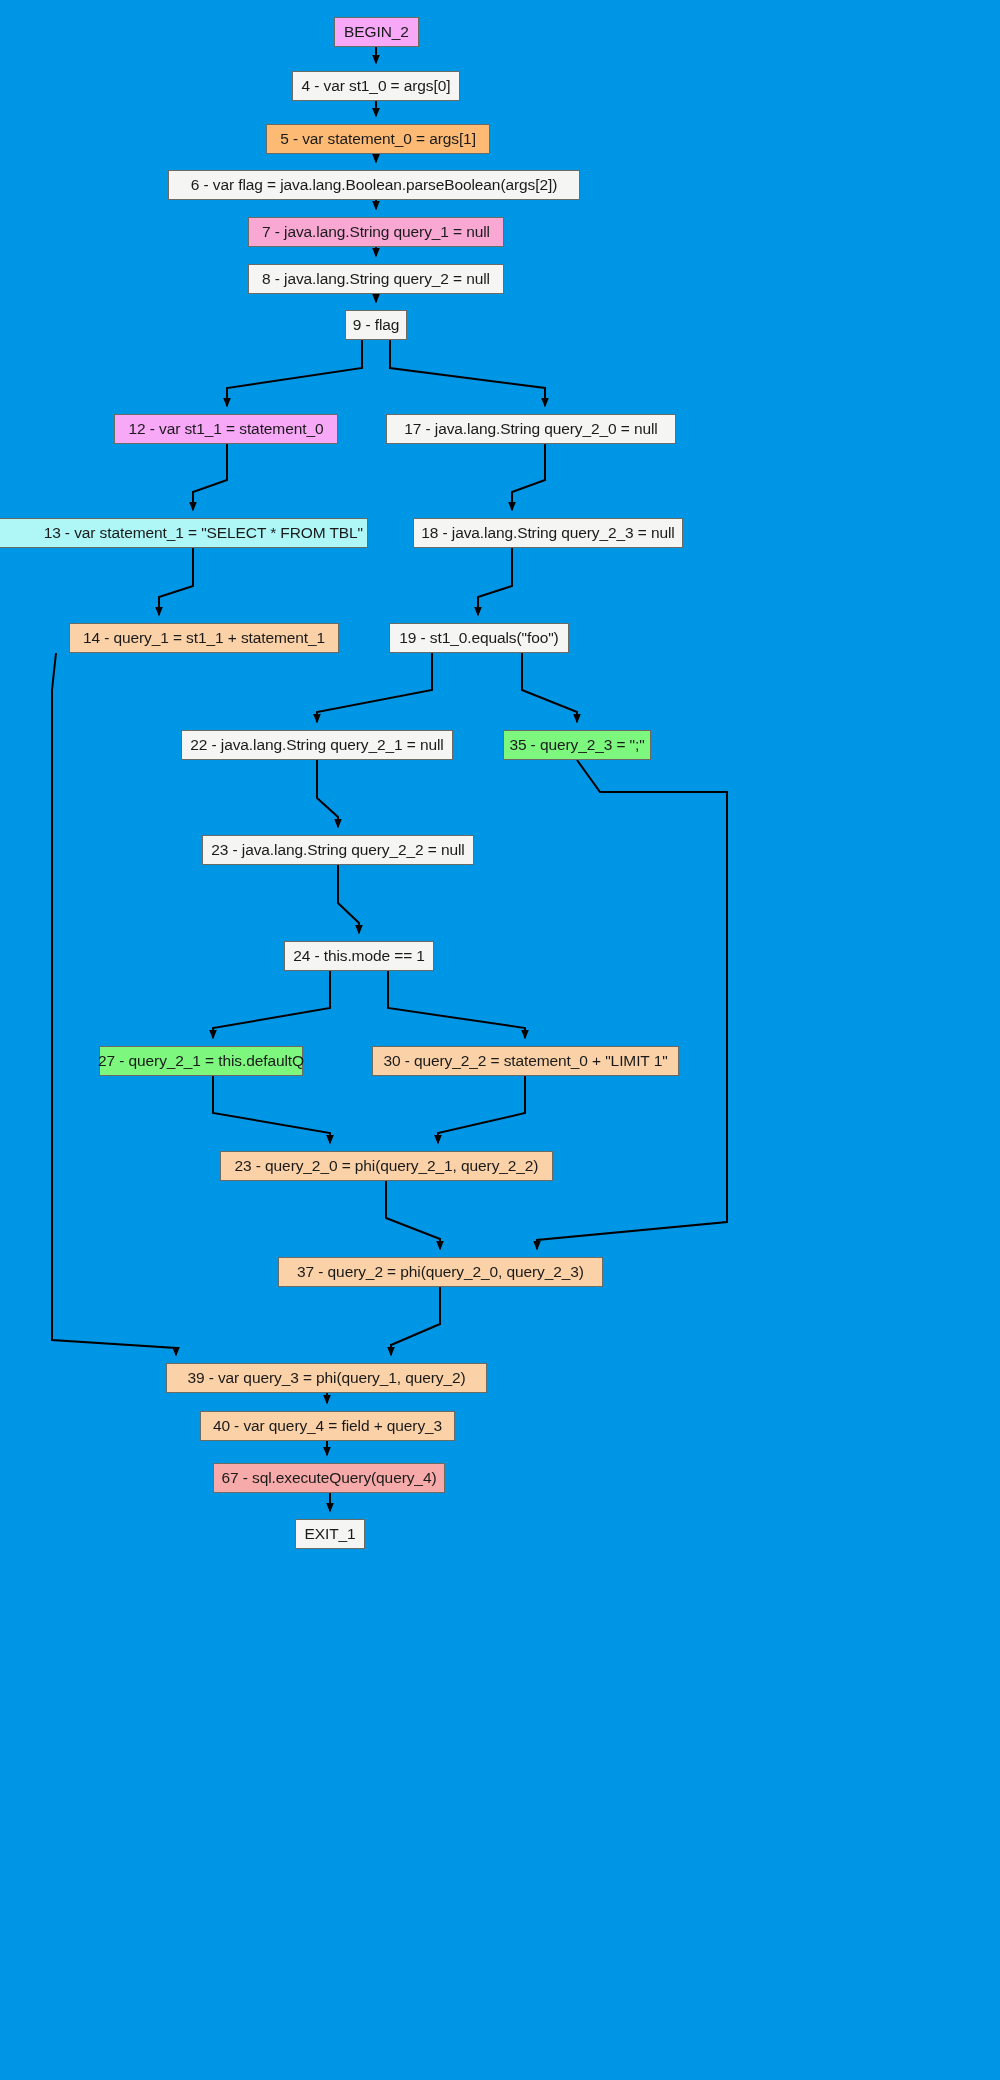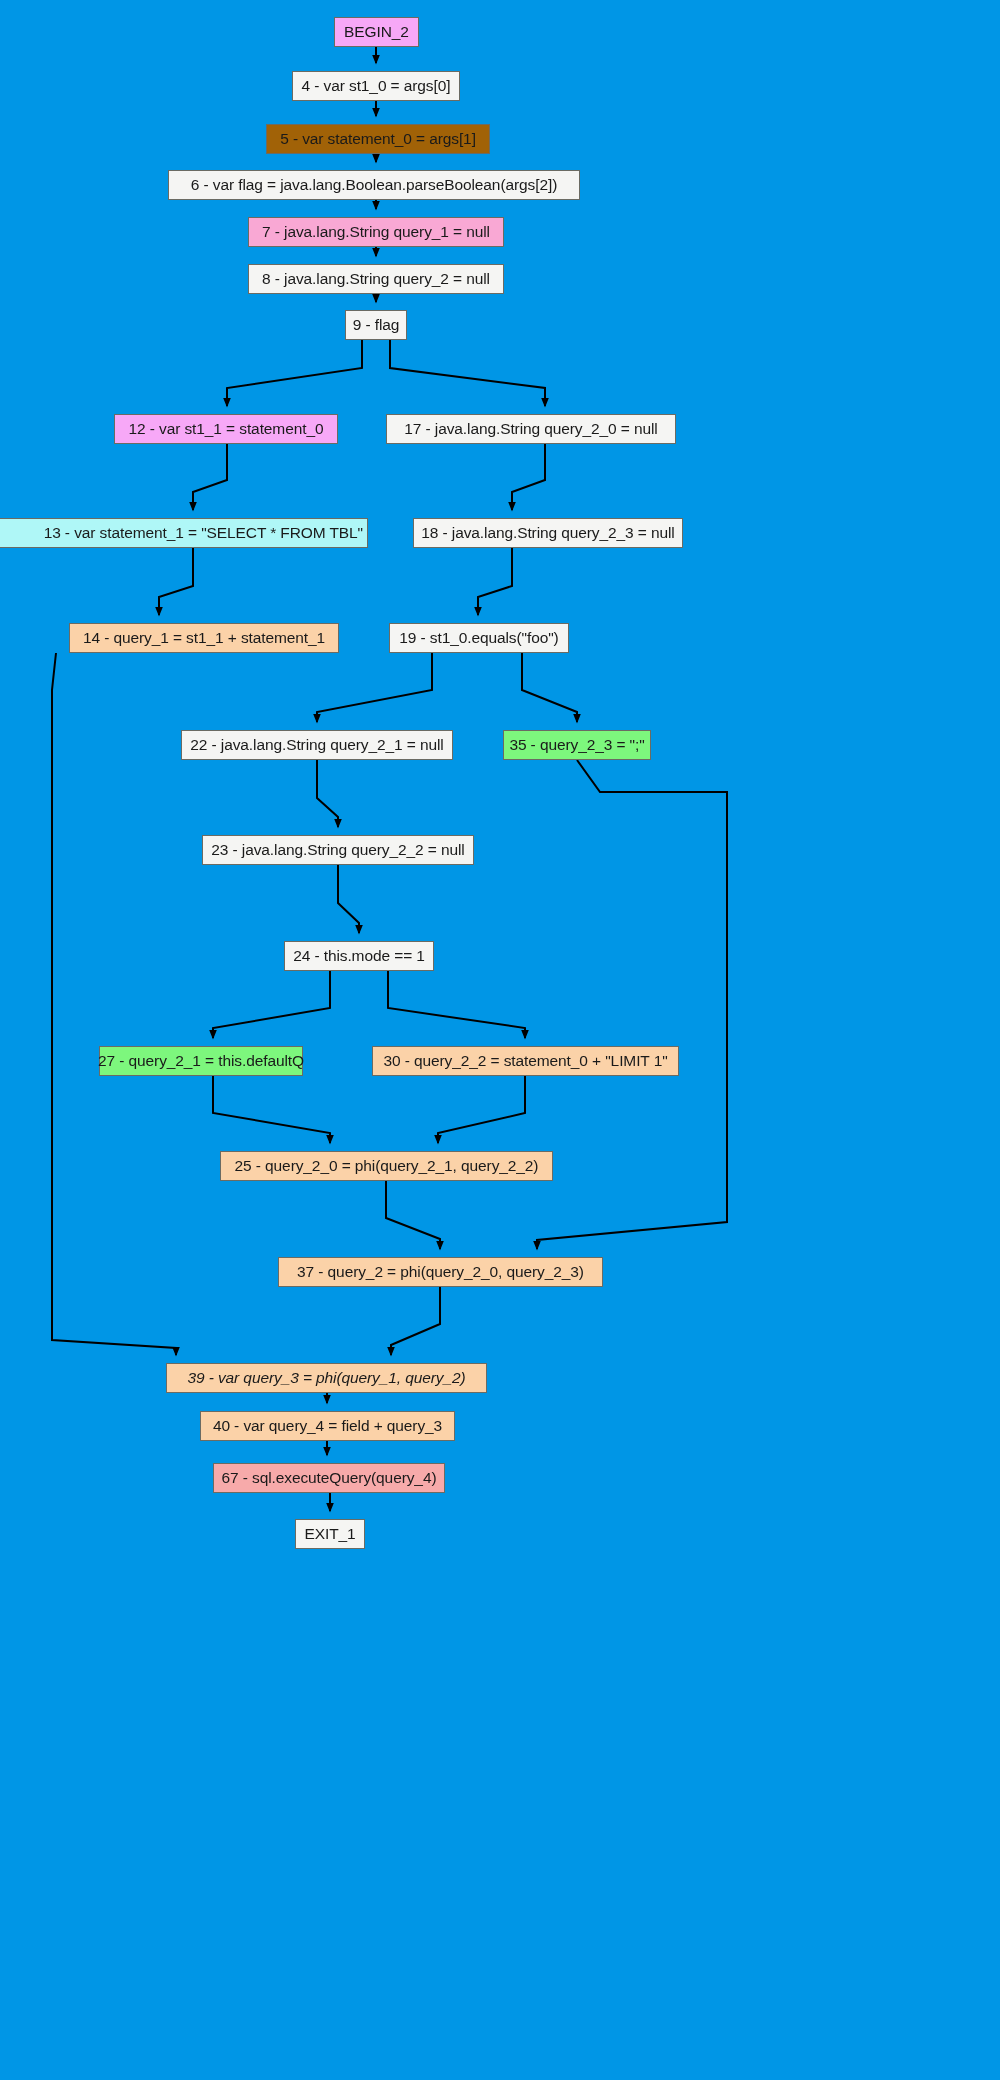--- a/index.html
+++ b/index.html
@@ -83,37 +83,37 @@
         <path d="M386,1181 L386,1218 L440,1239 L440,1249" fill="none" stroke="#000000" stroke-width="2" marker-end="url(#arrowhead)"></path>
         <path d="M440,1287 L440,1324 L391,1345 L391,1355" fill="none" stroke="#000000" stroke-width="2" marker-end="url(#arrowhead)"></path>
         <path d="M327,1393 L327,1403" fill="none" stroke="#000000" stroke-width="2" marker-end="url(#arrowhead)"></path>
         <path d="M327,1441 L327,1455" fill="none" stroke="#000000" stroke-width="2" marker-end="url(#arrowhead)"></path>
         <path d="M330,1493 L330,1511" fill="none" stroke="#000000" stroke-width="2" marker-end="url(#arrowhead)"></path>
       </g>
   </svg>
   <div id="nodes-group">
       <div class="cfg-node" style="left: 334px; top: 17px; width: 85px; height: 30px; background: rgb(247, 168, 247); border-color: rgb(107, 107, 99);">BEGIN_2</div>
       <div class="cfg-node" style="left: 292px; top: 71px; width: 168px; height: 30px; background: rgb(245, 245, 243); border-color: rgb(107, 107, 99);">4 - var st1_0 = args[0]</div>
-      <div class="cfg-node" style="left: 266px; top: 124px; width: 224px; height: 30px; background: #a16207; border-color: rgb(107, 107, 99);">5 - var statement_0 = args[1]</div>
+      <div class="cfg-node" style="left: 266px; top: 124px; width: 224px; height: 30px; background: #fdba74; border-color: rgb(107, 107, 99);">5 - var statement_0 = args[1]</div>
       <div class="cfg-node" style="left: 168px; top: 170px; width: 412px; height: 30px; background: rgb(245, 245, 243); border-color: rgb(107, 107, 99);">6 - var flag = java.lang.Boolean.parseBoolean(args[2])</div>
       <div class="cfg-node" style="left: 248px; top: 217px; width: 256px; height: 30px; background: #f9a8d4; border-color: rgb(107, 107, 99);">7 - java.lang.String query_1 = null</div>
       <div class="cfg-node" style="left: 248px; top: 264px; width: 256px; height: 30px; background: rgb(245, 245, 243); border-color: rgb(107, 107, 99);">8 - java.lang.String query_2 = null</div>
       <div class="cfg-node" style="left: 345px; top: 310px; width: 62px; height: 30px; background: rgb(245, 245, 243); border-color: rgb(107, 107, 99);">9 - flag</div>
       <div class="cfg-node" style="left: 114px; top: 414px; width: 224px; height: 30px; background: rgb(247, 168, 247); border-color: rgb(107, 107, 99);">12 - var st1_1 = statement_0</div>
       <div class="cfg-node" style="left: 386px; top: 414px; width: 290px; height: 30px; background: rgb(245, 245, 243); border-color: rgb(107, 107, 99);">17 - java.lang.String query_2_0 = null</div>
       <div class="cfg-node" style="left: -4px; top: 518px; width: 372px; height: 30px; background: rgb(175, 247, 247); border-top-color: rgb(107, 107, 99); border-right-color: rgb(107, 107, 99); border-bottom-color: rgb(107, 107, 99); border-left: none; justify-content: flex-end;">13 - var statement_1 = "SELECT * FROM TBL"</div>
       <div class="cfg-node" style="left: 413px; top: 518px; width: 270px; height: 30px; background: rgb(245, 245, 243); border-color: rgb(107, 107, 99);">18 - java.lang.String query_2_3 = null</div>
       <div class="cfg-node" style="left: 28px; top: 623px; width: 270px; height: 30px; background: rgb(251, 210, 168); border-color: rgb(107, 107, 99); margin-left: 41px;">14 - query_1 = st1_1 + statement_1</div>
       <div class="cfg-node" style="left: 389px; top: 623px; width: 180px; height: 30px; background: rgb(245, 245, 243); border-color: rgb(107, 107, 99);">19 - st1_0.equals("foo")</div>
       <div class="cfg-node" style="left: 181px; top: 730px; width: 272px; height: 30px; background: rgb(245, 245, 243); border-color: rgb(107, 107, 99);">22 - java.lang.String query_2_1 = null</div>
       <div class="cfg-node" style="left: 503px; top: 730px; width: 148px; height: 30px; background: rgb(125, 247, 125); border-color: rgb(107, 107, 99);">35 - query_2_3 = ";"</div>
       <div class="cfg-node" style="left: 202px; top: 835px; width: 272px; height: 30px; background: rgb(245, 245, 243); border-color: rgb(107, 107, 99);">23 - java.lang.String query_2_2 = null</div>
       <div class="cfg-node" style="left: 284px; top: 941px; width: 150px; height: 30px; background: rgb(245, 245, 243); border-color: rgb(107, 107, 99);">24 - this.mode == 1</div>
       <div class="cfg-node" style="left: 99px; top: 1046px; width: 204px; height: 30px; background: rgb(125, 247, 125); border-color: rgb(107, 107, 99);">27 - query_2_1 = this.defaultQ</div>
       <div class="cfg-node" style="left: 372px; top: 1046px; width: 307px; height: 30px; background: rgb(251, 210, 168); border-color: rgb(107, 107, 99);">30 - query_2_2 = statement_0 + "LIMIT 1"</div>
-      <div class="cfg-node" style="left: 220px; top: 1151px; width: 333px; height: 30px; background: rgb(251, 210, 168); border-color: rgb(107, 107, 99);">25 - query_2_0 = phi(query_2_1, query_2_2)</div>
+      <div class="cfg-node" style="left: 220px; top: 1151px; width: 333px; height: 30px; background: rgb(251, 210, 168); border-color: rgb(107, 107, 99);">23 - query_2_0 = phi(query_2_1, query_2_2)</div>
       <div class="cfg-node" style="left: 278px; top: 1257px; width: 325px; height: 30px; background: rgb(251, 210, 168); border-color: rgb(107, 107, 99);">37 - query_2 = phi(query_2_0, query_2_3)</div>
-      <div class="cfg-node" style="left: 166px; top: 1363px; width: 321px; height: 30px; background: rgb(251, 210, 168); border-color: rgb(107, 107, 99); font-style: italic;">39 - var query_3 = phi(query_1, query_2)</div>
+      <div class="cfg-node" style="left: 166px; top: 1363px; width: 321px; height: 30px; background: rgb(251, 210, 168); border-color: rgb(107, 107, 99);">39 - var query_3 = phi(query_1, query_2)</div>
       <div class="cfg-node" style="left: 200px; top: 1411px; width: 255px; height: 30px; background: rgb(251, 210, 168); border-color: rgb(107, 107, 99);">40 - var query_4 = field + query_3</div>
       <div class="cfg-node" style="left: 213px; top: 1463px; width: 232px; height: 30px; background: rgb(247, 170, 170); border-color: rgb(107, 107, 99);">67 - sql.executeQuery(query_4)</div>
       <div class="cfg-node" style="left: 295px; top: 1519px; width: 70px; height: 30px; background: rgb(245, 245, 243); border-color: rgb(107, 107, 99);">EXIT_1</div>
     </div>
 </div>
 
 </body></html>

